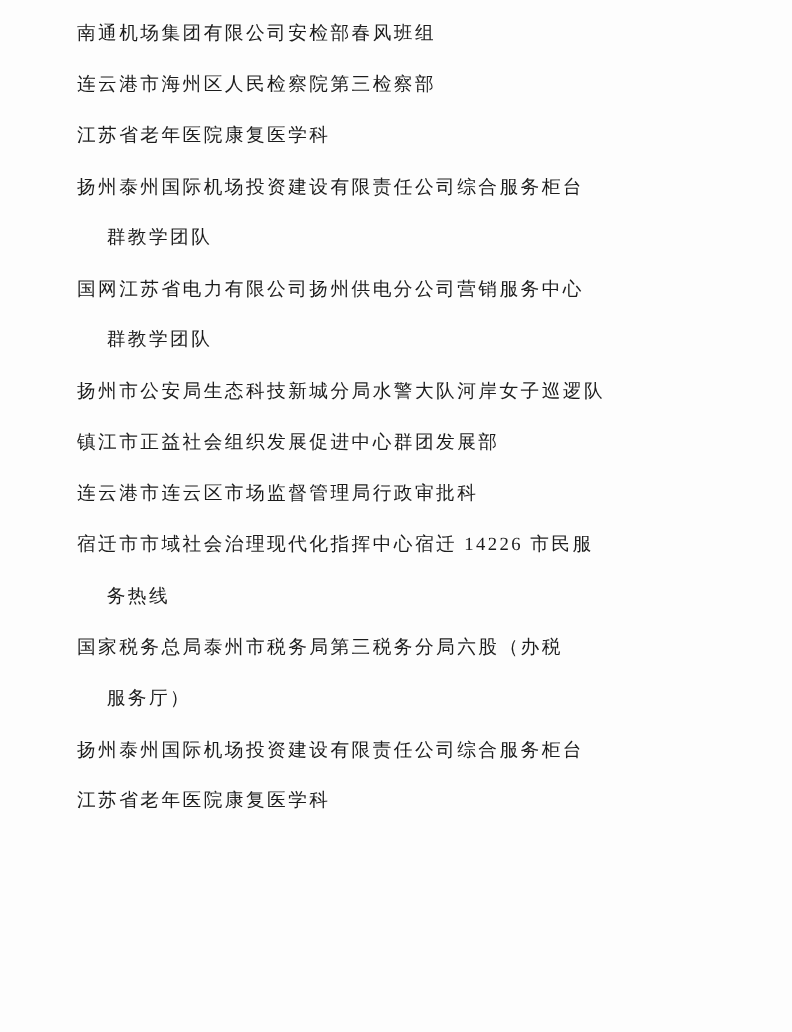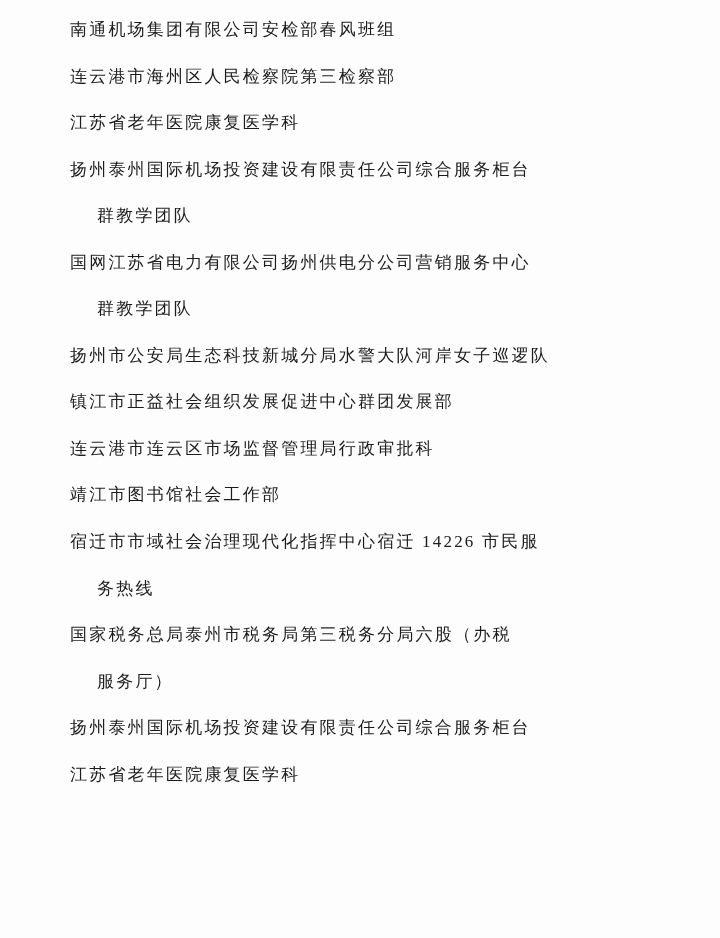--- a/index.html
+++ b/index.html
@@ -61,23 +61,20 @@
       <div class="entry">
         <div class="line">扬州市公安局生态科技新城分局水警大队河岸女子巡逻队</div>
       </div>
       <div class="entry">
         <div class="line">镇江市正益社会组织发展促进中心群团发展部</div>
       </div>
       <div class="entry">
         <div class="line">连云港市连云区市场监督管理局行政审批科</div>
       </div>
       <div class="entry">
-        <div class="line">靖江市图书馆社会工作部</div>
-      </div>
-      <div class="entry">
         <div class="line">宿迁市市域社会治理现代化指挥中心宿迁 14226 市民服</div>
         <div class="line cont">务热线</div>
       </div>
       <div class="entry">
         <div class="line">国家税务总局泰州市税务局第三税务分局六股（办税</div>
         <div class="line cont">服务厅）</div>
       </div>
       <div class="entry">
         <div class="line">扬州泰州国际机场投资建设有限责任公司综合服务柜台</div>
       </div>

